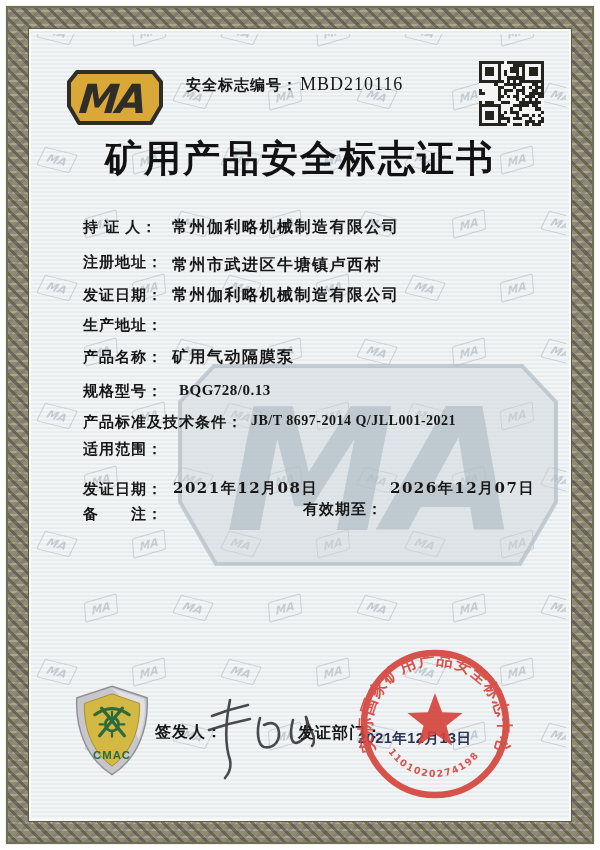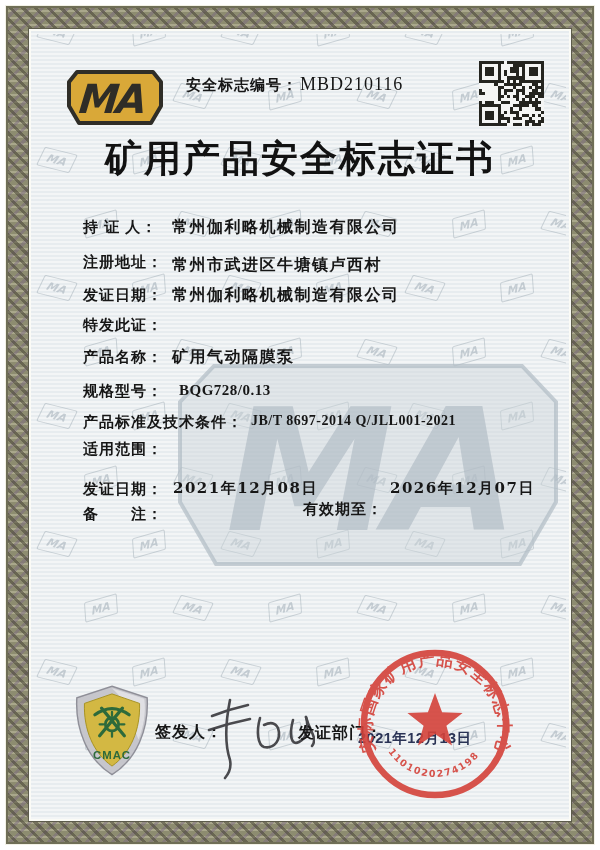--- a/index.html
+++ b/index.html
@@ -588,21 +588,21 @@
 
   <span class="abs lbl" style="left:83px;top:218px">持 证 人：</span>
   <span class="abs val" style="left:172px;top:217px">常州伽利略机械制造有限公司</span>
 
   <span class="abs lbl" style="left:83px;top:253px">注册地址：</span>
   <span class="abs val" style="left:172px;top:255px">常州市武进区牛塘镇卢西村</span>
 
   <span class="abs lbl" style="left:83px;top:286px">发证日期：</span>
   <span class="abs val" style="left:172px;top:285px">常州伽利略机械制造有限公司</span>
 
-  <span class="abs lbl" style="left:83px;top:316px">特发此证：</span>
+  <span class="abs lbl" style="left:83px;top:316px">生产地址：</span>
 
   <span class="abs lbl" style="left:83px;top:348px">产品名称：</span>
   <span class="abs val" style="left:172px;top:347px">矿用气动隔膜泵</span>
 
   <span class="abs lbl" style="left:83px;top:382px">规格型号：</span>
   <span class="abs val-code" style="left:172px;top:382px">BQG728/0.13</span>
 
   <span class="abs lbl" style="left:83px;top:413px">产品标准及技术条件：</span>
   <span class="abs val-code" style="left:244px;top:413px;font-size:14px">JB/T 8697-2014  Q/JLL001-2021</span>
 

